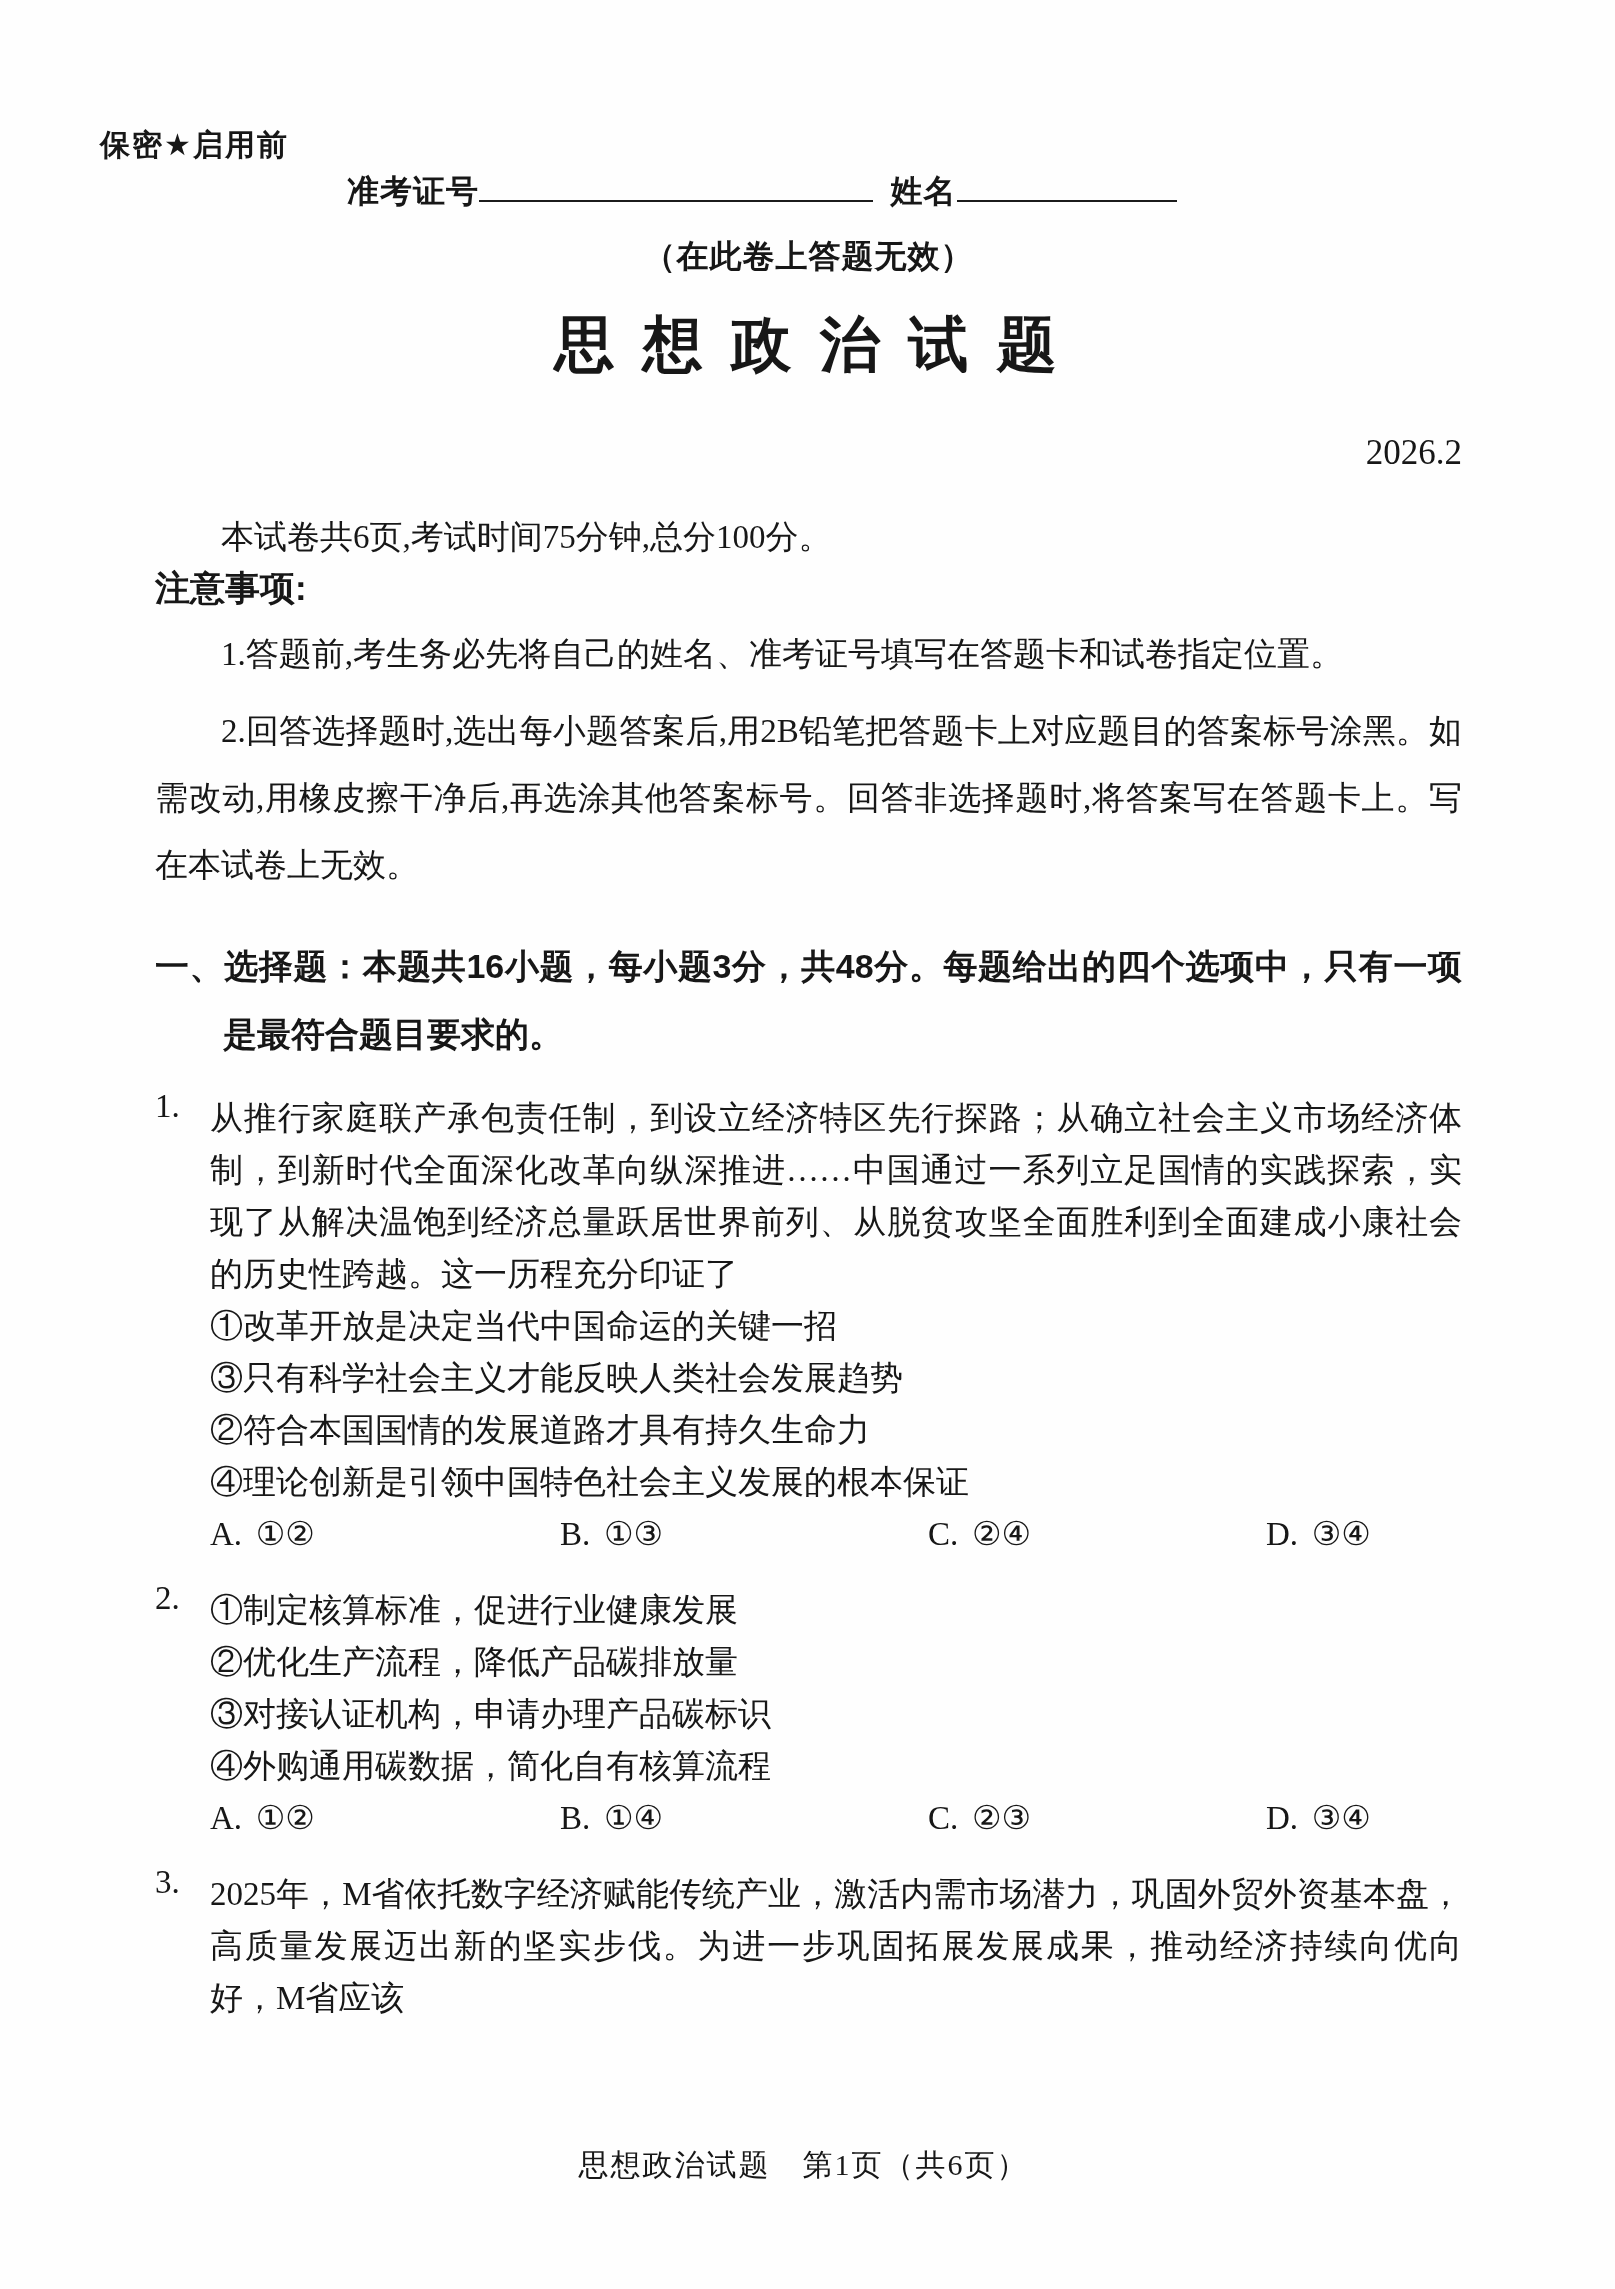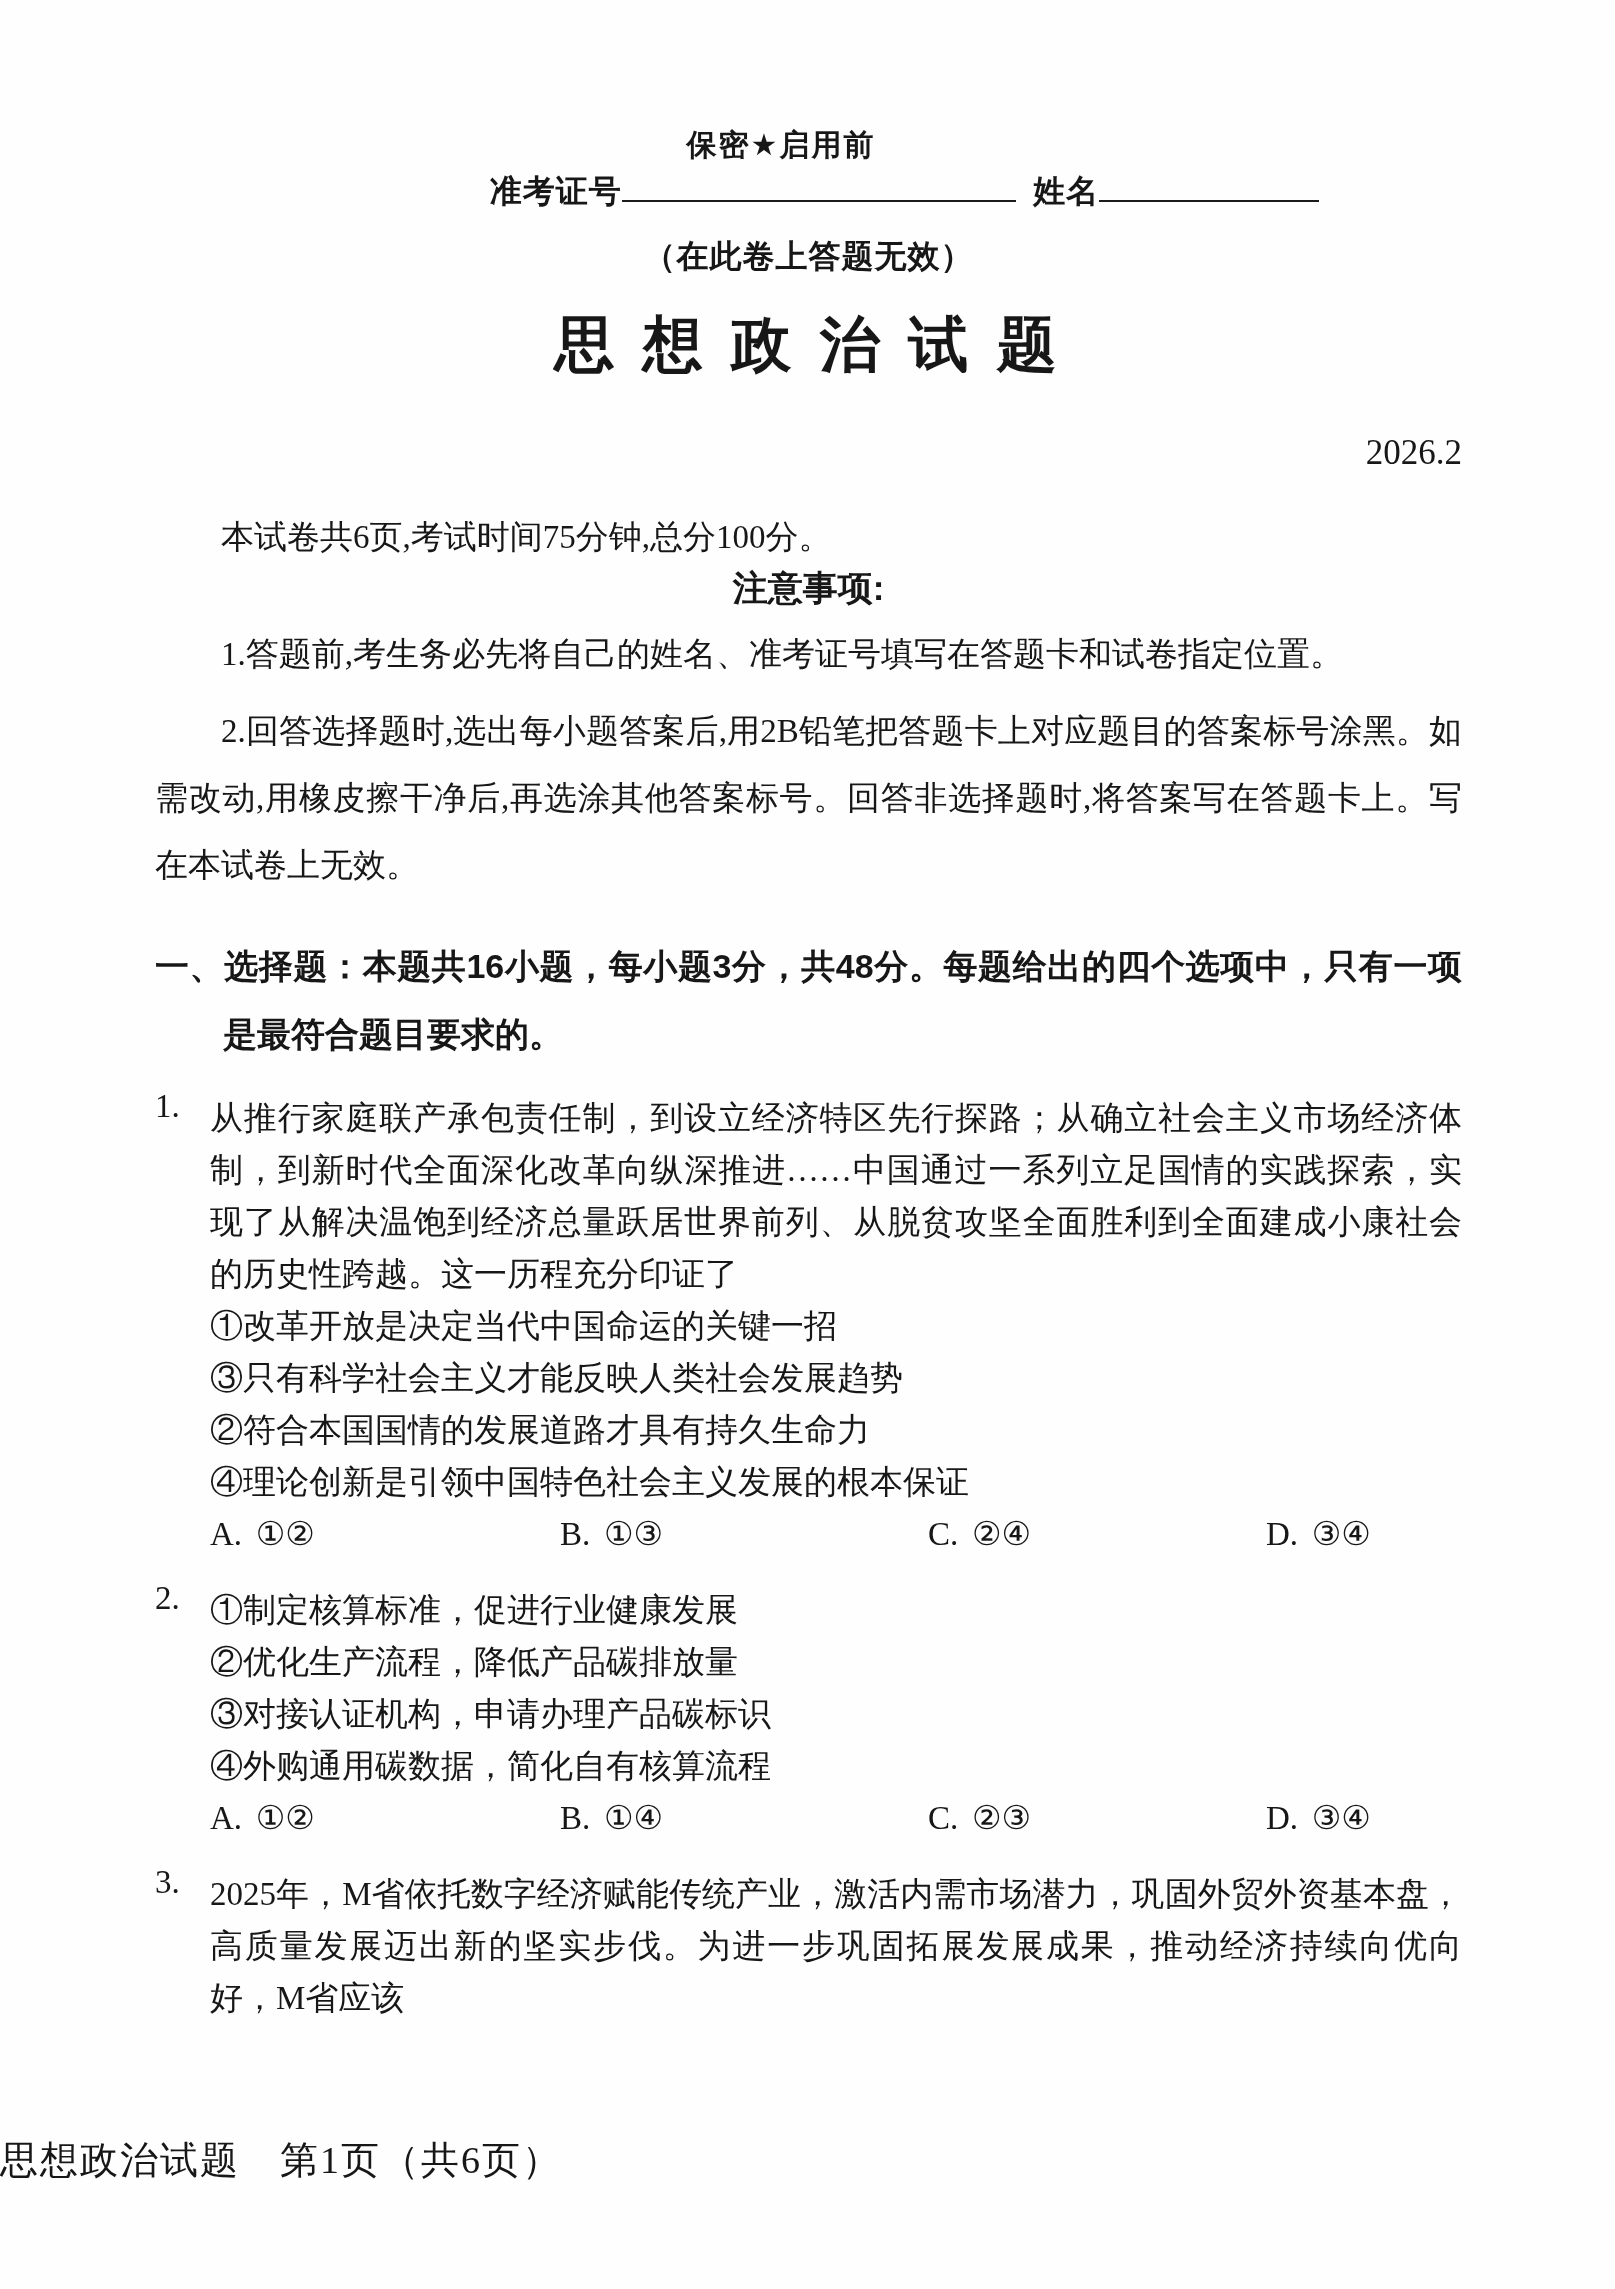--- a/index.html
+++ b/index.html
@@ -8,21 +8,21 @@
     width:1615px; height:2290px;
     margin:0 auto;
     background:#fefefe;
     color:#171717;
     font-family:"Liberation Serif","DejaVu Serif",serif;
     font-size:33px;
     box-sizing:border-box;
     padding:125px 153px 0 155px;
     overflow:hidden;
   }
-  .hei { font-family:"Liberation Sans","DejaVu Sans",sans-serif; font-weight:700;text-align:center; }
+  .hei { font-family:"Liberation Sans","DejaVu Sans",sans-serif; font-weight:700; }
 
   .classified { font-size:30px; margin-left:-55px; letter-spacing:2px; }
 
   .id-row { padding-left:192px; font-size:32px; white-space:nowrap; }
   .id-label { letter-spacing:1px; }
   .blank { display:inline-block; border-bottom:2.9px solid #1b1b1b; height:1.05em; vertical-align:baseline; }
   .blank-long { width:394px; }
   .blank-short { width:220px; }
   .name-label { margin-left:17.6px; }
 
@@ -46,21 +46,21 @@
   .question { display:flex; margin-top:11.8px; line-height:52px; }
   .q-num { width:55px; flex:none; }
   .q-body { flex:1; min-width:0;margin-top:12px; }
   .q-stem { margin:0; text-align:justify; }
   .q-item { margin:0; }
   .q-options { display:grid; grid-template-columns:350px 368px 338px auto; }
   .opt-label { margin-right:13.7px; }
 
   .footer {
     position:absolute; left:0; right:8px; bottom:104px;
-    text-align:left; font-size:38px; letter-spacing:2px;
+    text-align:center; font-size:30px; letter-spacing:2px;
   }
 </style>
 </head>
 <body>
 
 <div class="page">
 
   <div class="classified hei">保密★启用前</div>
 
   <div class="id-row hei">

